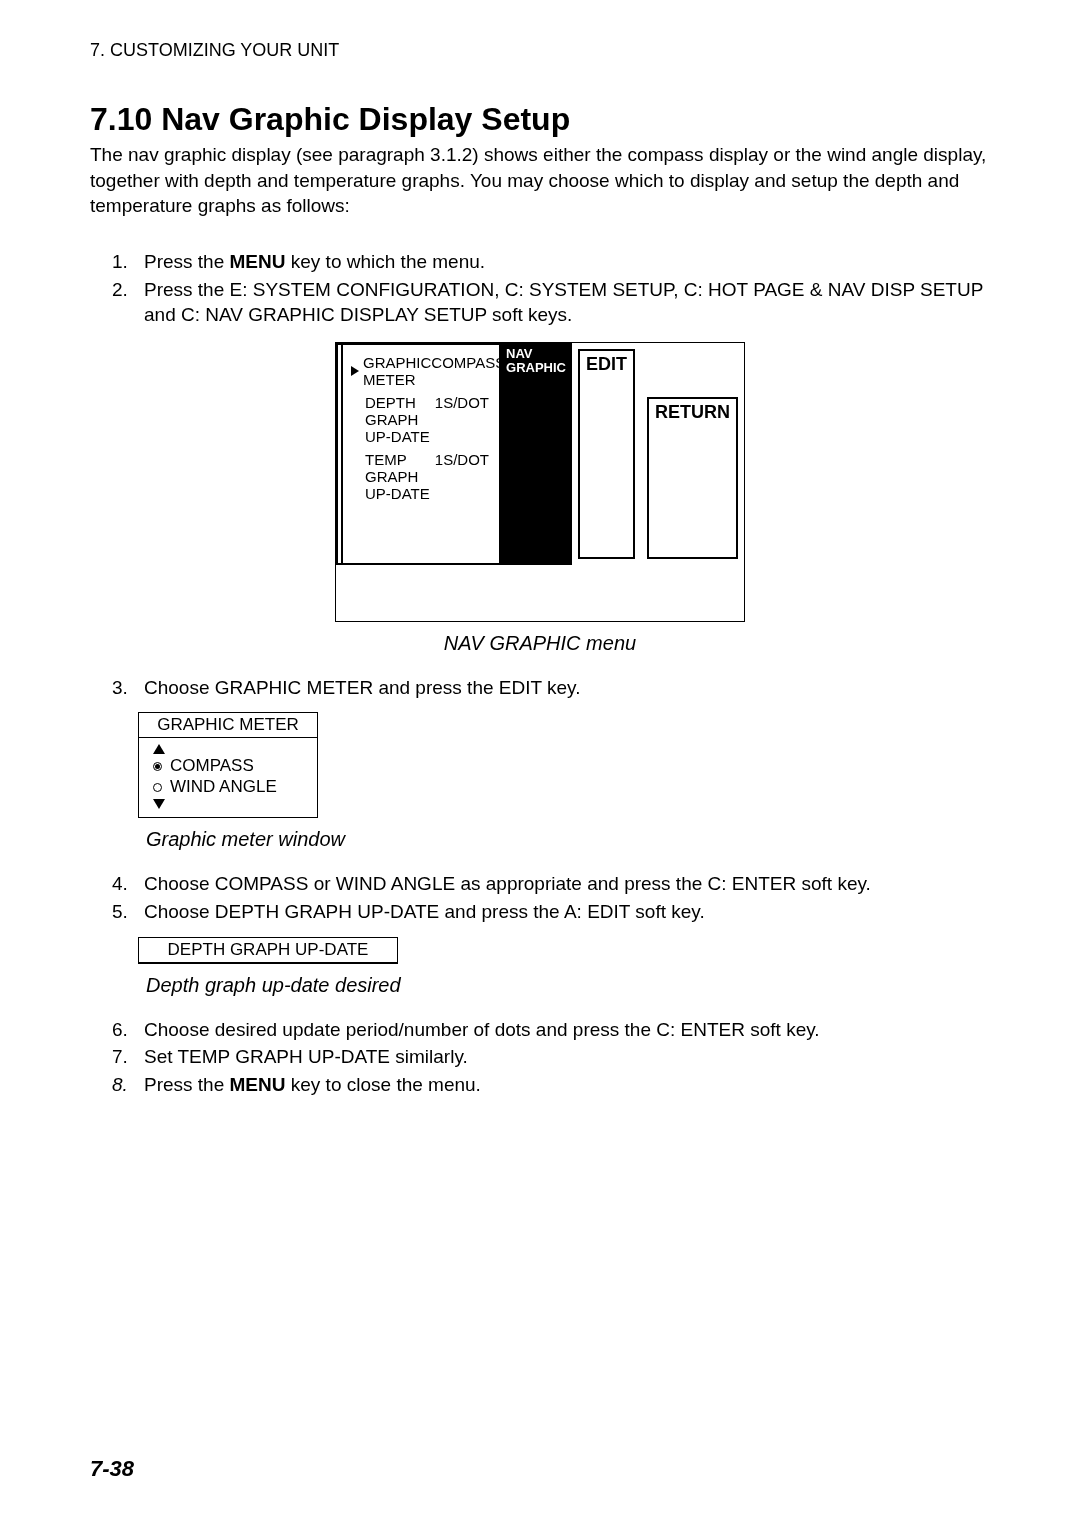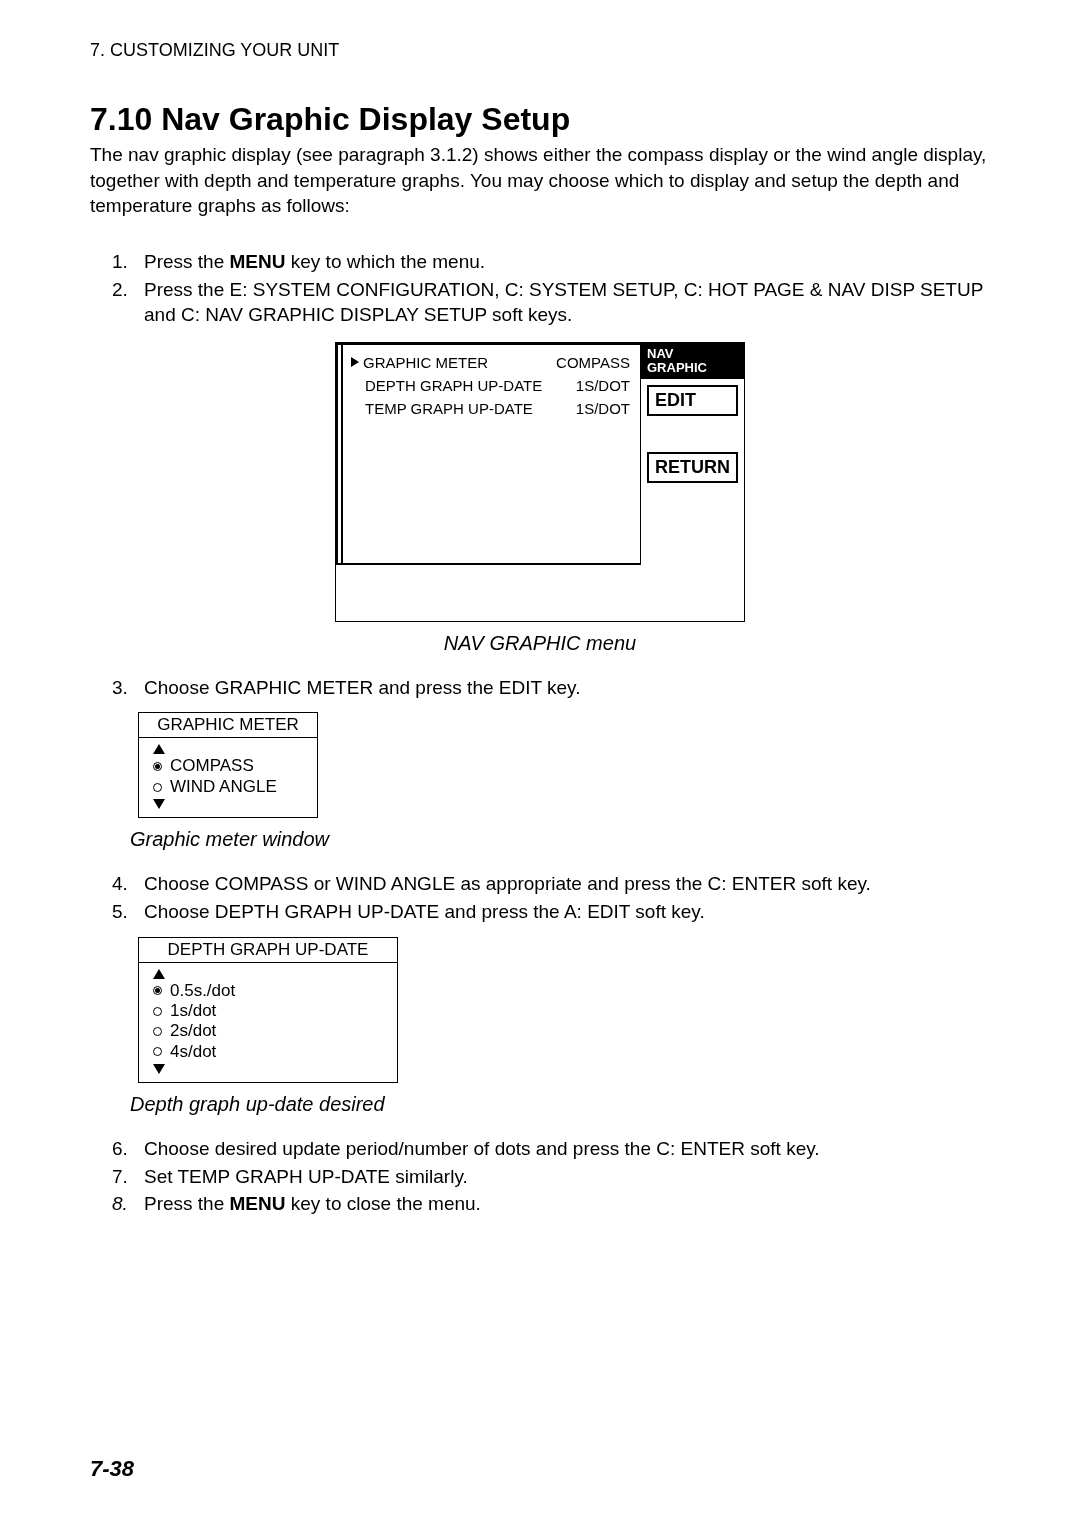--- a/index.html
+++ b/index.html
@@ -84,49 +84,49 @@
       border-top: 5px solid transparent;
       border-bottom: 5px solid transparent;
       border-left: 8px solid #000;
       margin-right: 4px;
     }
     .ng-row .label.indent { padding-left: 14px; }
     .ng-right {
       flex: 1;
       border-left: none;
       display: flex;
-      flex-direction: column;
+      flex-direction: row;
       height: 222px;
     }
     .ng-title {
       background: #000;
       color: #fff;
       font-size: 13px;
       font-weight: bold;
       line-height: 1.1;
       padding: 4px 6px;
     }
     .softkey {
       border: 2px solid #000;
       font-size: 18px;
       font-weight: bold;
       padding: 3px 6px;
       margin: 6px;
       text-align: left;
     }
-    .softkey.return { margin-top: 30px; text-align: center; }
+    .softkey.return { margin-top: 54px; text-align: center; }
     .caption {
       font-style: italic;
       font-size: 20px;
       text-align: center;
       margin: 10px 0 20px 0;
     }
     .caption.left {
       text-align: left;
-      margin-left: 40px;
+      margin-left: 56px;
     }
     .popup {
       border: 1.5px solid #000;
       margin-left: 48px;
       margin-top: 12px;
       margin-bottom: 10px;
     }
     .popup.small { width: 180px; }
     .popup.med { width: 260px; }
     .popup-title {
@@ -265,40 +265,20 @@
     <span class="txt">Choose COMPASS or WIND ANGLE as appropriate and press the C: ENTER soft key.</span>
   </li>
   <li>
     <span class="num">5.</span>
     <span class="txt">Choose DEPTH GRAPH UP-DATE and press the A: EDIT soft key.</span>
   </li>
 </ol>
 
 <div class="popup med">
   <div class="popup-title">DEPTH GRAPH UP-DATE</div>
-  <div class="popup-body">
-    <div class="tri-up"></div>
-    <div class="popup-row">
-      <span class="radio sel"></span>
-      <span>0.5s./dot</span>
-    </div>
-    <div class="popup-row">
-      <span class="radio"></span>
-      <span>1s/dot</span>
-    </div>
-    <div class="popup-row">
-      <span class="radio"></span>
-      <span>2s/dot</span>
-    </div>
-    <div class="popup-row">
-      <span class="radio"></span>
-      <span>4s/dot</span>
-    </div>
-    <div class="tri-down"></div>
-  </div>
 </div>
 <p class="caption left">Depth graph up-date desired</p>
 
 <ol class="ol">
   <li>
     <span class="num">6.</span>
     <span class="txt">Choose desired update period/number of dots and press the C: ENTER soft key.</span>
   </li>
   <li>
     <span class="num">7.</span>

